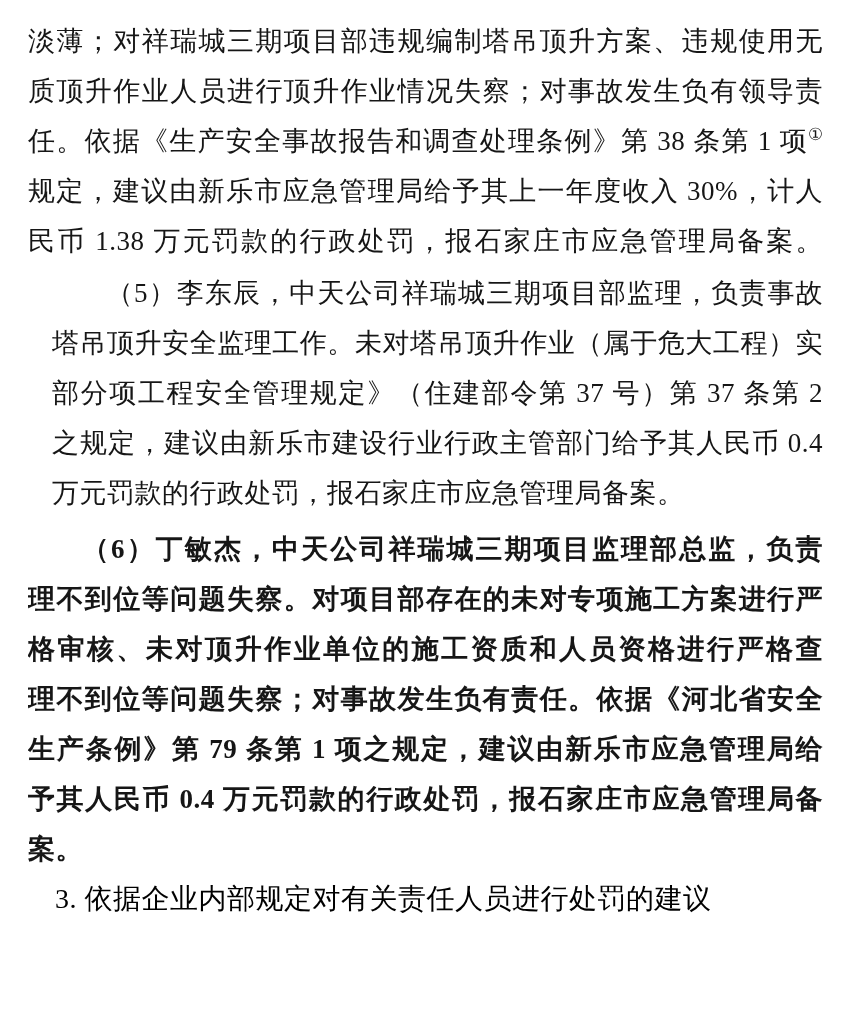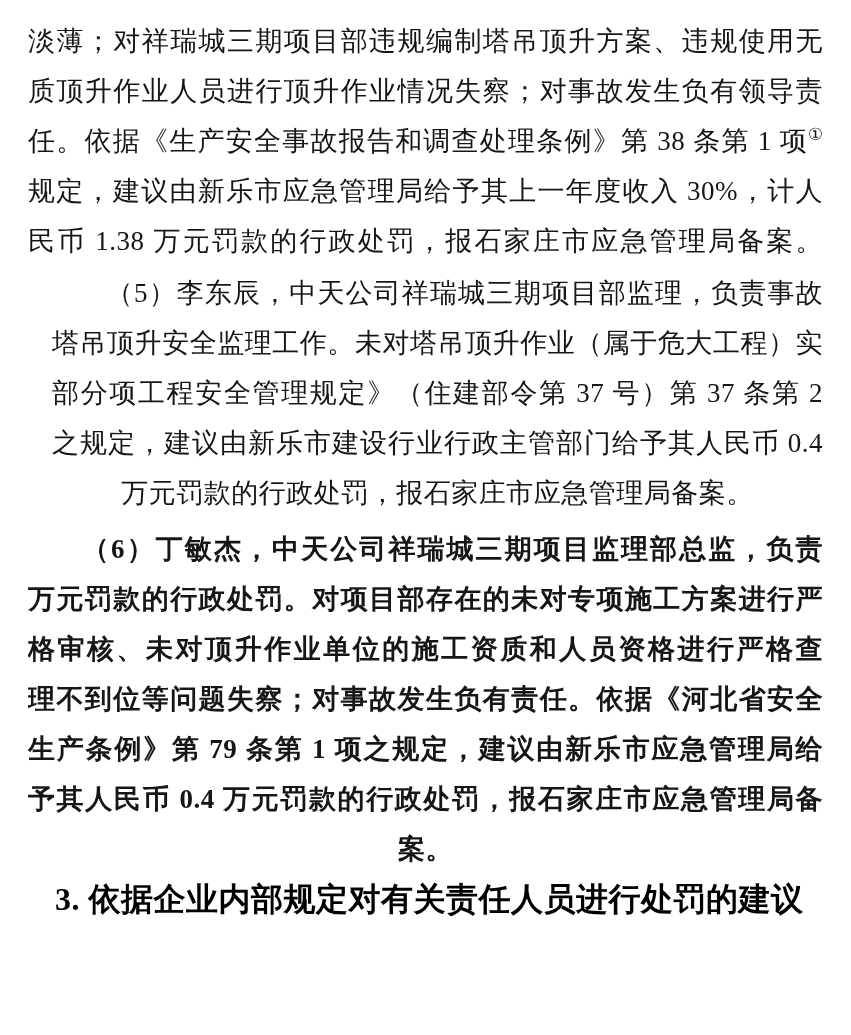--- a/index.html
+++ b/index.html
@@ -22,44 +22,44 @@
     margin: 0;
     padding: 0;
   }
   .para-2 { margin-top: 2px; margin-left: 24px; }
   .para-3 { margin-top: 6px; font-weight: bold; }
   .line {
     font-size: 27px;
     line-height: 50px;
     height: 50px;
     white-space: nowrap;
-    text-align: center;
+    text-align: left;
     letter-spacing: 0.5px;
   }
   .line.j {
     white-space: normal;
     text-align: justify;
     text-align-last: justify;
     text-justify: inter-character;
     overflow: hidden;
   }
   .line.ind {
     text-indent: 54px;
   }
   .noteref {
     font-size: 0.62em;
     vertical-align: super;
     line-height: 0;
     letter-spacing: 0;
   }
   .heading {
-    font-size: 32px;
+    font-size: 28px;
     line-height: 50px;
     height: 50px;
-    font-weight: 700;
+    font-weight: 400;
     color: #000000;
     padding-left: 27px;
     white-space: nowrap;
     letter-spacing: 0.5px;
   }
 </style>
 </head>
 <body>
 
 <div class="page">
@@ -77,21 +77,21 @@
   <div class="para para-2">
     <div class="line j ind">（5）李东辰，中天公司祥瑞城三期项目部监理，负责事故</div>
     <div class="line j">塔吊顶升安全监理工作。未对塔吊顶升作业（属于危大工程）实</div>
     <div class="line j">部分项工程安全管理规定》（住建部令第 37 号）第 37 条第 2 项</div>
     <div class="line j">之规定，建议由新乐市建设行业行政主管部门给予其人民币 0.4</div>
     <div class="line">万元罚款的行政处罚，报石家庄市应急管理局备案。</div>
   </div>
 
   <div class="para para-3">
     <div class="line j ind">（6）丁敏杰，中天公司祥瑞城三期项目监理部总监，负责</div>
-    <div class="line j">万元罚款的行政处罚。对项目部存在的未对专项施工方案进行严</div>
+    <div class="line j">理不到位等问题失察。对项目部存在的未对专项施工方案进行严</div>
     <div class="line j">格审核、未对顶升作业单位的施工资质和人员资格进行严格查</div>
     <div class="line j">理不到位等问题失察；对事故发生负有责任。依据《河北省安全</div>
     <div class="line j">生产条例》第 79 条第 1 项之规定，建议由新乐市应急管理局给</div>
     <div class="line j">予其人民币 0.4 万元罚款的行政处罚，报石家庄市应急管理局备</div>
     <div class="line">案。</div>
   </div>
 
   <div class="heading">3. 依据企业内部规定对有关责任人员进行处罚的建议</div>
 
 </div>

